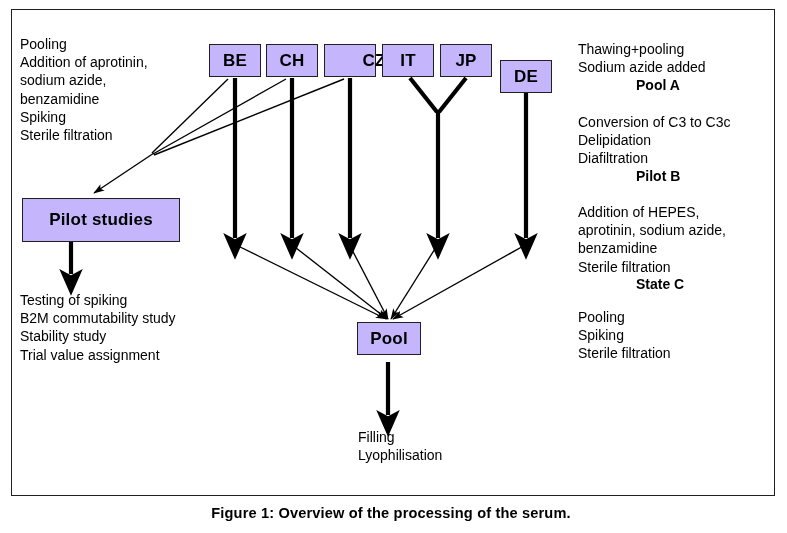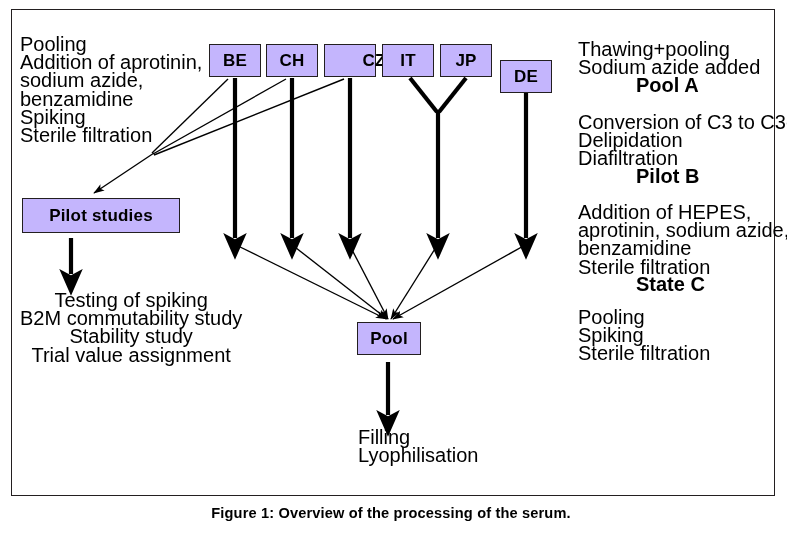--- a/index.html
+++ b/index.html
@@ -6,28 +6,28 @@
   body{
     width:787px;height:533px;position:relative;overflow:hidden;
     font-family:"Liberation Sans","DejaVu Sans",sans-serif;
     color:#000;
   }
   #frame{
     position:absolute;left:11px;top:9px;width:764px;height:487px;
     border:1.5px solid #231f20;box-sizing:border-box;background:#fff;
   }
   #svg-layer{position:absolute;left:0;top:0;width:787px;height:533px;pointer-events:none;}
-  .txtblock{position:absolute;font-size:20px;line-height:18.2px;white-space:pre;}
+  .txtblock{position:absolute;font-size:14px;line-height:18.2px;white-space:pre;}
   .nodebox{
     position:absolute;border:1.4px solid #231f20;background:#c4b5fd;box-sizing:border-box;
     display:flex;align-items:center;justify-content:center;
     font-weight:bold;font-size:16.5px;letter-spacing:.2px;
   }
   .ctry{width:52px;height:33px;top:44px;font-size:17px;}
-  #box-pilot{left:22px;top:198px;width:158px;height:35px;font-size:17px;}
+  #box-pilot{left:22px;top:198px;width:158px;height:44px;font-size:17px;}
   #box-pool{left:357px;top:322px;width:64px;height:33px;font-size:17px;}
   .state{font-weight:bold;display:block;padding-left:58px;}
   #caption{
     position:absolute;left:11px;top:505px;width:760px;
     font-size:14.6px;font-weight:bold;letter-spacing:.15px;white-space:nowrap;text-align:center;
   }
 </style>
 </head>
 <body>
 
@@ -86,21 +86,21 @@
 <div class="nodebox" id="box-pilot">Pilot studies</div>
 <div class="nodebox" id="box-pool">Pool</div>
 
 <div class="txtblock" style="left:20px;top:35px;">Pooling
 Addition of aprotinin,
 sodium azide,
 benzamidine
 Spiking
 Sterile filtration</div>
 
-<div class="txtblock" style="left:20px;top:291px;text-align:center;">Testing of spiking
+<div class="txtblock" style="left:20px;top:291px;">Testing of spiking
 B2M commutability study
 Stability study
 Trial value assignment</div>
 
 <div class="txtblock" style="left:578px;top:40px;">Thawing+pooling
 Sodium azide added</div>
 <div class="txtblock state" style="left:578px;top:76px;padding-left:58px;">Pool A</div>
 
 <div class="txtblock" style="left:578px;top:113px;">Conversion of C3 to C3c
 Delipidation

